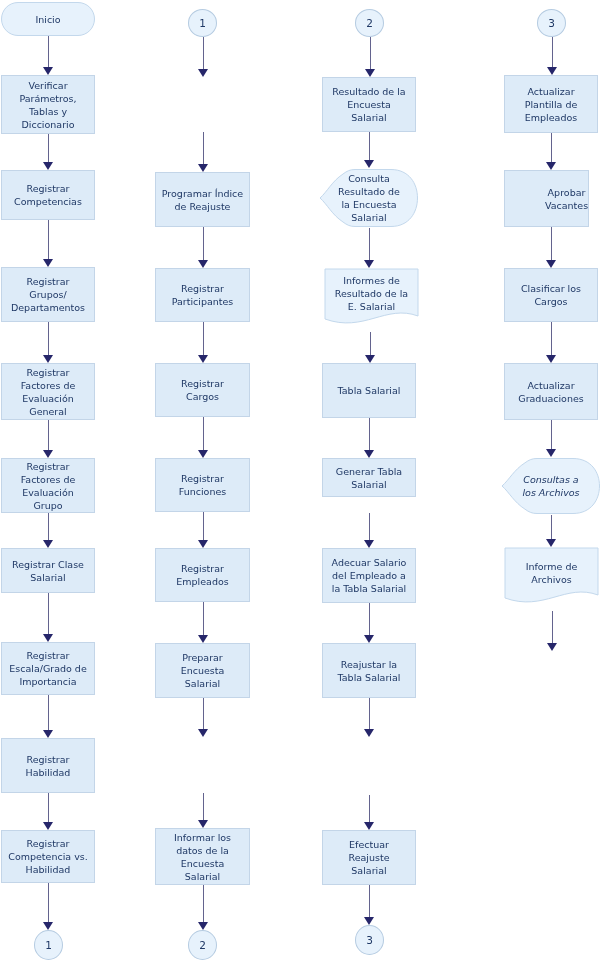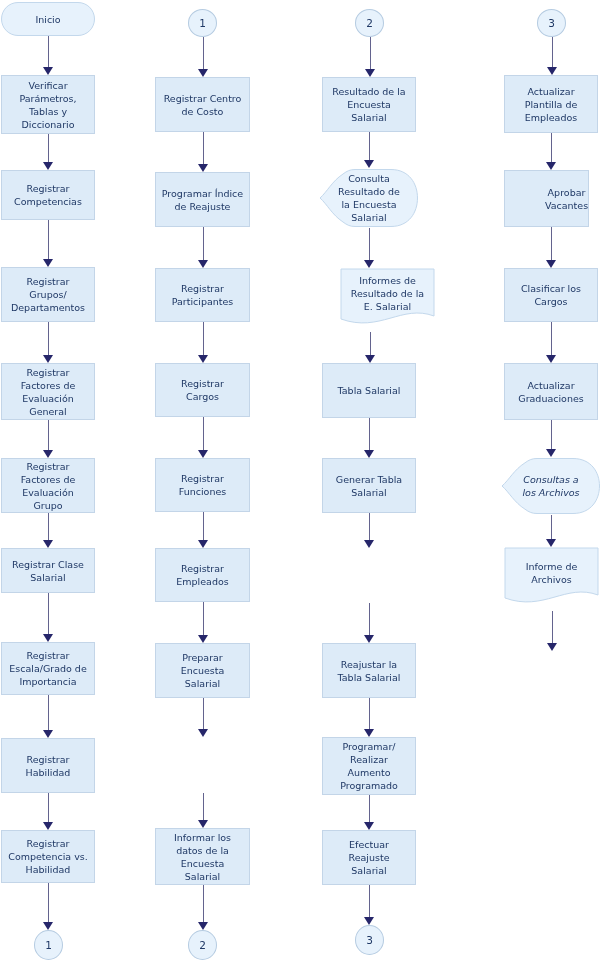--- a/index.html
+++ b/index.html
@@ -79,24 +79,20 @@
       <div class="lbl">Registrar
 Competencia vs.
 Habilidad</div>
     </div>
     <div class="node connector" style="left: 34px; top: 930px; width: 29px; height: 30px;">
       <div class="lbl">1</div>
     </div>
     <div class="node connector" style="left: 188px; top: 9px; width: 29px; height: 28px;">
       <div class="lbl">1</div>
     </div>
-    <div class="node process" style="left: 155px; top: 77px; width: 95px; height: 55px;">
-      <div class="lbl">Registrar Centro
-de Costo</div>
-    </div>
     <div class="node process" style="left: 155px; top: 172px; width: 95px; height: 55px;">
       <div class="lbl">Programar Índice
 de Reajuste</div>
     </div>
     <div class="node process" style="left: 155px; top: 268px; width: 95px; height: 54px;">
       <div class="lbl">Registrar
 Participantes</div>
     </div>
     <div class="node process" style="left: 155px; top: 363px; width: 95px; height: 54px;">
       <div class="lbl">Registrar
@@ -134,44 +130,43 @@
     </div>
     <div class="node display" style="left: 319px; top: 168px; width: 100px; height: 60px;">
       <svg viewBox="0 0 100 60" preserveAspectRatio="none">
         <path d="M1 30 C8 24 13 13.2 24 6 C28.000000000000004 3 31 1.5 36 1.5 L72 1.5 C90 1.5 98.5 15.600000000000001 98.5 30 C98.5 44.4 90 58.5 72 58.5 L36 58.5 C31 58.5 28.000000000000004 57 24 54 C13 46.800000000000004 8 36 1 30 Z" fill="#e7f2fc" stroke="#c3d8ec" stroke-width="1"></path>
       </svg>
       <div class="lbl">Consulta
 Resultado de
 la Encuesta
 Salarial</div>
     </div>
-    <div class="node document" style="left: 340px; top: 268px; width: 95px; height: 64px;">
+    <div class="node document" style="left: 324px; top: 268px; width: 95px; height: 64px;">
       <svg viewBox="0 0 95 64" preserveAspectRatio="none">
         <path d="M1 1 L94 1 L94 48 C61.75 36 39.9 65 1 51 Z" fill="#e7f2fc" stroke="#c3d8ec" stroke-width="1"></path>
       </svg>
       <div class="lbl doc-lbl">Informes de
 Resultado de la
 E.  Salarial</div>
     </div>
     <div class="node process" style="left: 322px; top: 363px; width: 94px; height: 55px;">
       <div class="lbl">Tabla Salarial</div>
     </div>
-    <div class="node process" style="left: 322px; top: 458px; width: 94px; height: 55px;">
+    <div class="node process" style="left: 322px; top: 458px; width: 94px; height: 39px;">
       <div class="lbl">Generar Tabla
 Salarial</div>
+    </div>
+    <div class="node process" style="left: 322px; top: 548px; width: 94px; height: 55px;">
+      <div class="lbl">Adecuar Salario
+del Empleado a
+la Tabla Salarial</div>
     </div>
     <div class="node process" style="left: 322px; top: 643px; width: 94px; height: 55px;">
       <div class="lbl">Reajustar la
 Tabla Salarial</div>
-    </div>
-    <div class="node process" style="left: 322px; top: 737px; width: 94px; height: 58px;">
-      <div class="lbl">Programar/
-Realizar
-Aumento
-Programado</div>
     </div>
     <div class="node process" style="left: 322px; top: 830px; width: 94px; height: 55px; align-items: center;">
       <div class="lbl">Efectuar
 Reajuste
 Salarial</div>
     </div>
     <div class="node connector" style="left: 355px; top: 925px; width: 29px; height: 30px;">
       <div class="lbl">3</div>
     </div>
     <div class="node connector" style="left: 537px; top: 9px; width: 29px; height: 28px;">

